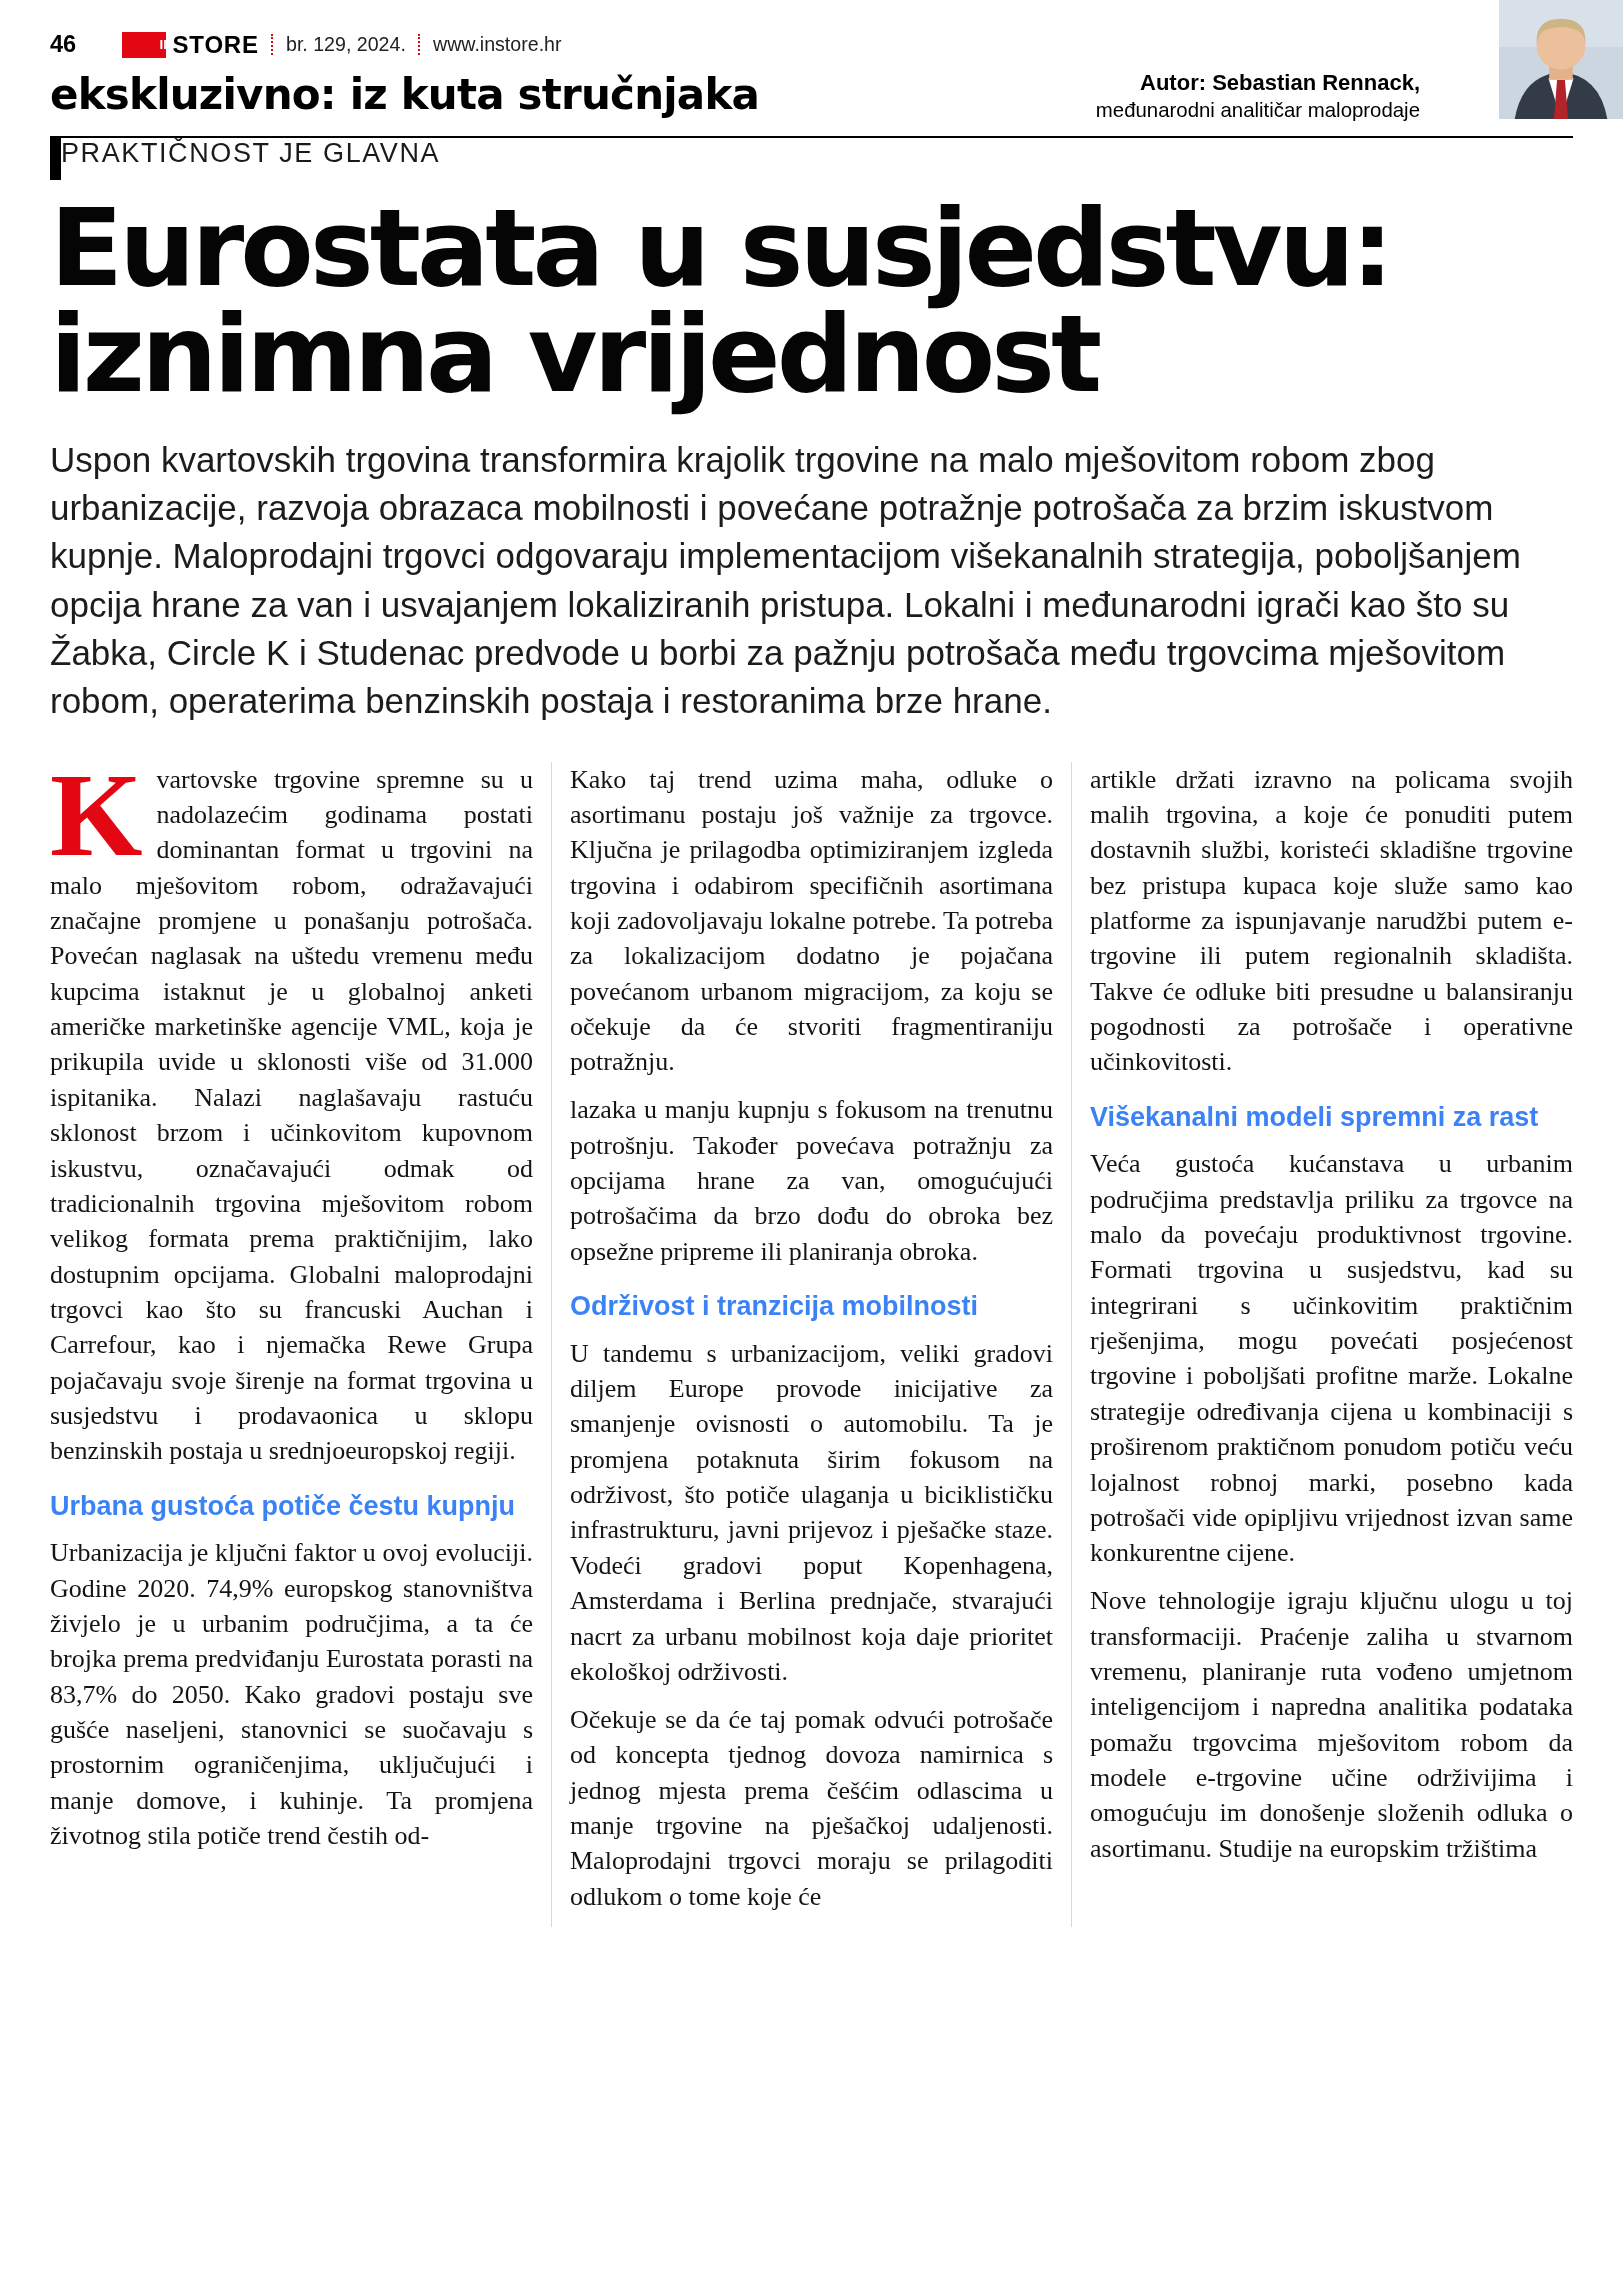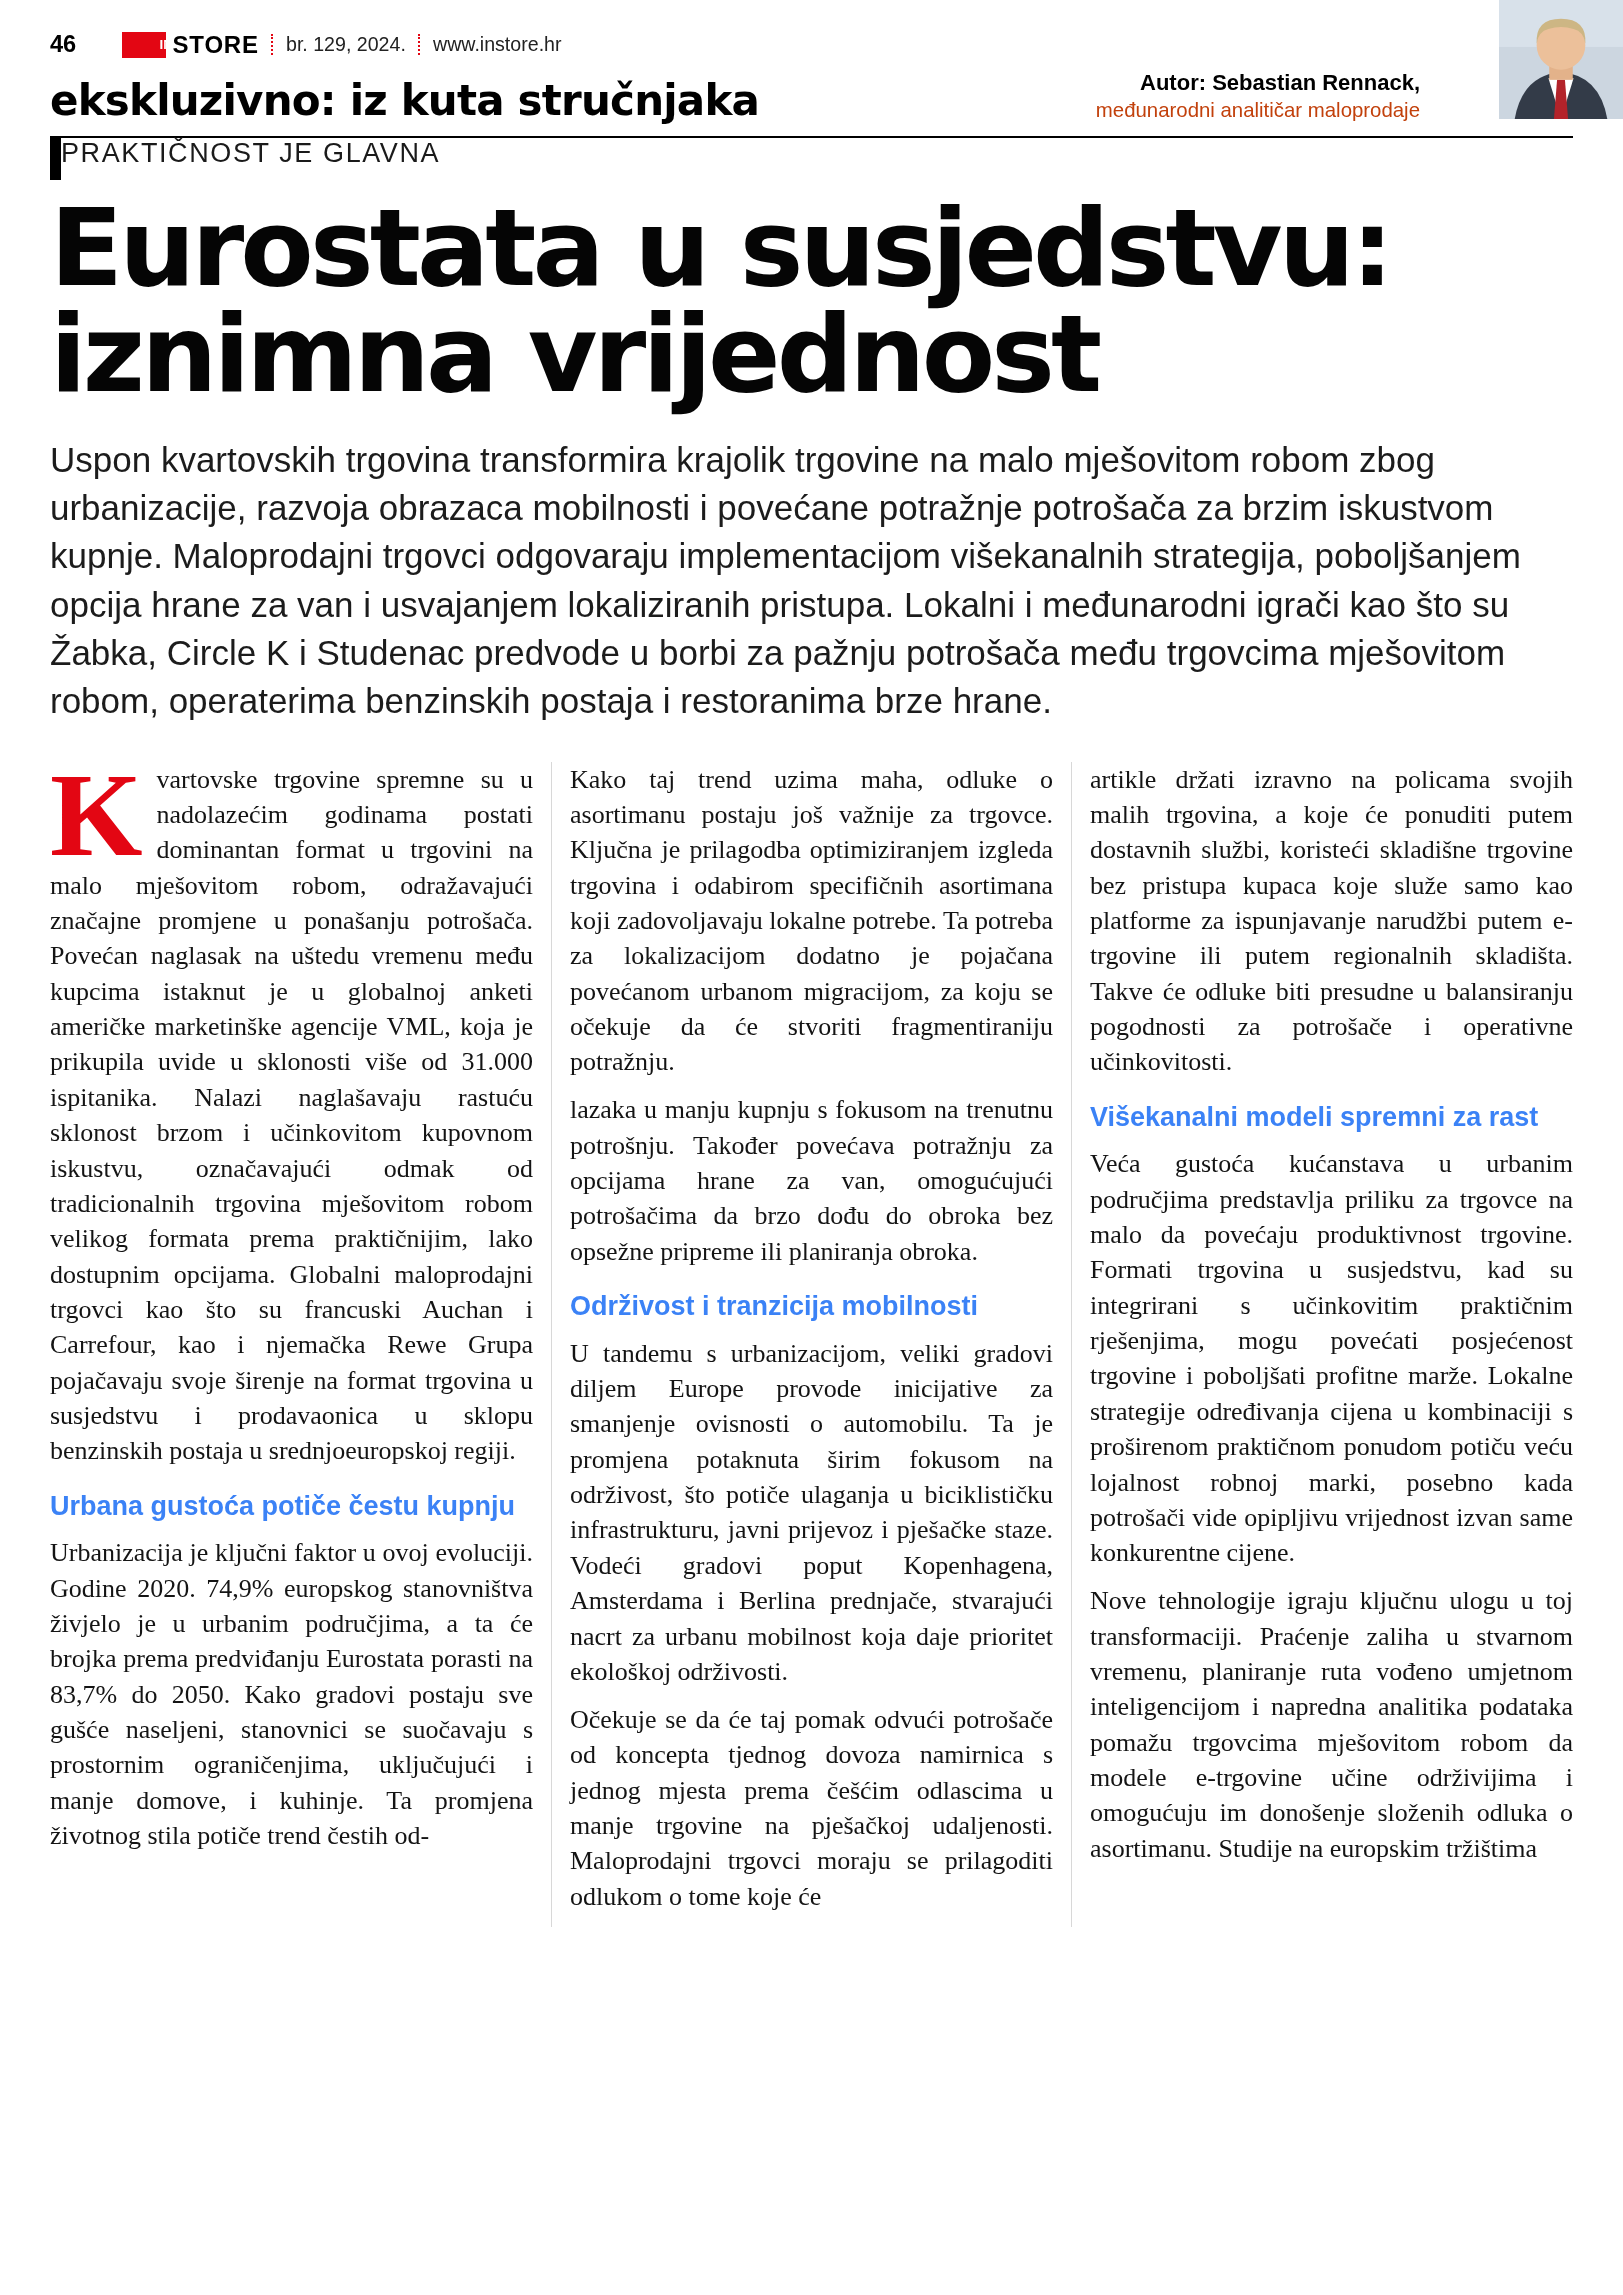--- a/index.html
+++ b/index.html
@@ -10,25 +10,25 @@
   
   .meta-row { display:flex; align-items:center; height:33px; }
   .page-num { font-size:23.6px; font-weight:bold; color:#000000; }
   .logo { display:flex; align-items:center; gap:6.3px; margin-left:46px; }
   .logo-in { width:26px; height:26px; background:#e30613; color:#fff; font-weight:bold; font-size:13.4px;
              display:flex; align-items:center; justify-content:center;padding-left:44px; }
   .logo-store { font-size:24px; font-weight:bold; letter-spacing:0.8px; color:#000;text-align:center; }
   .dot-sep { display:inline-block; width:0; height:20.4px; border-left:2.4px dotted #e30613; margin:0 12.6px; }
   .meta-text { font-size:19.6px; color:#222; }
 
-  .header-main { display:flex; justify-content:space-between; align-items:flex-end; margin-top:9.4px; }
+  .header-main { display:flex; justify-content:space-between; align-items:flex-start; margin-top:9.4px; }
   .section-title { font-family:"DejaVu Sans", sans-serif; font-size:42px; font-weight:bold; letter-spacing:-0.8px; color:#000; }
   .author-block { text-align:right; margin-right:153px; padding-bottom:3.1px; white-space:nowrap; }
   .author-name { font-size:22px; font-weight:bold; color:#000; }
-  .author-role { font-size:20.4px; color:#c2410c; margin-top:2.4px; }
+  .author-role { font-size:20.4px; color:#000000; margin-top:2.4px; }
   .author-photo { position:absolute; top:0; right:0; width:124px; height:119px; overflow:hidden; }
 
   .header-rule { height:2.4px; background:#000; margin-top:11px; }
 
   
   .kicker-row { display:flex; align-items:flex-start; gap:0; }
   .kicker-mark { width:11px; height:42px; background:#000; flex:none; }
   .kicker { font-size:27px; letter-spacing:1.6px; color:#1a1a1a; }
 
   

